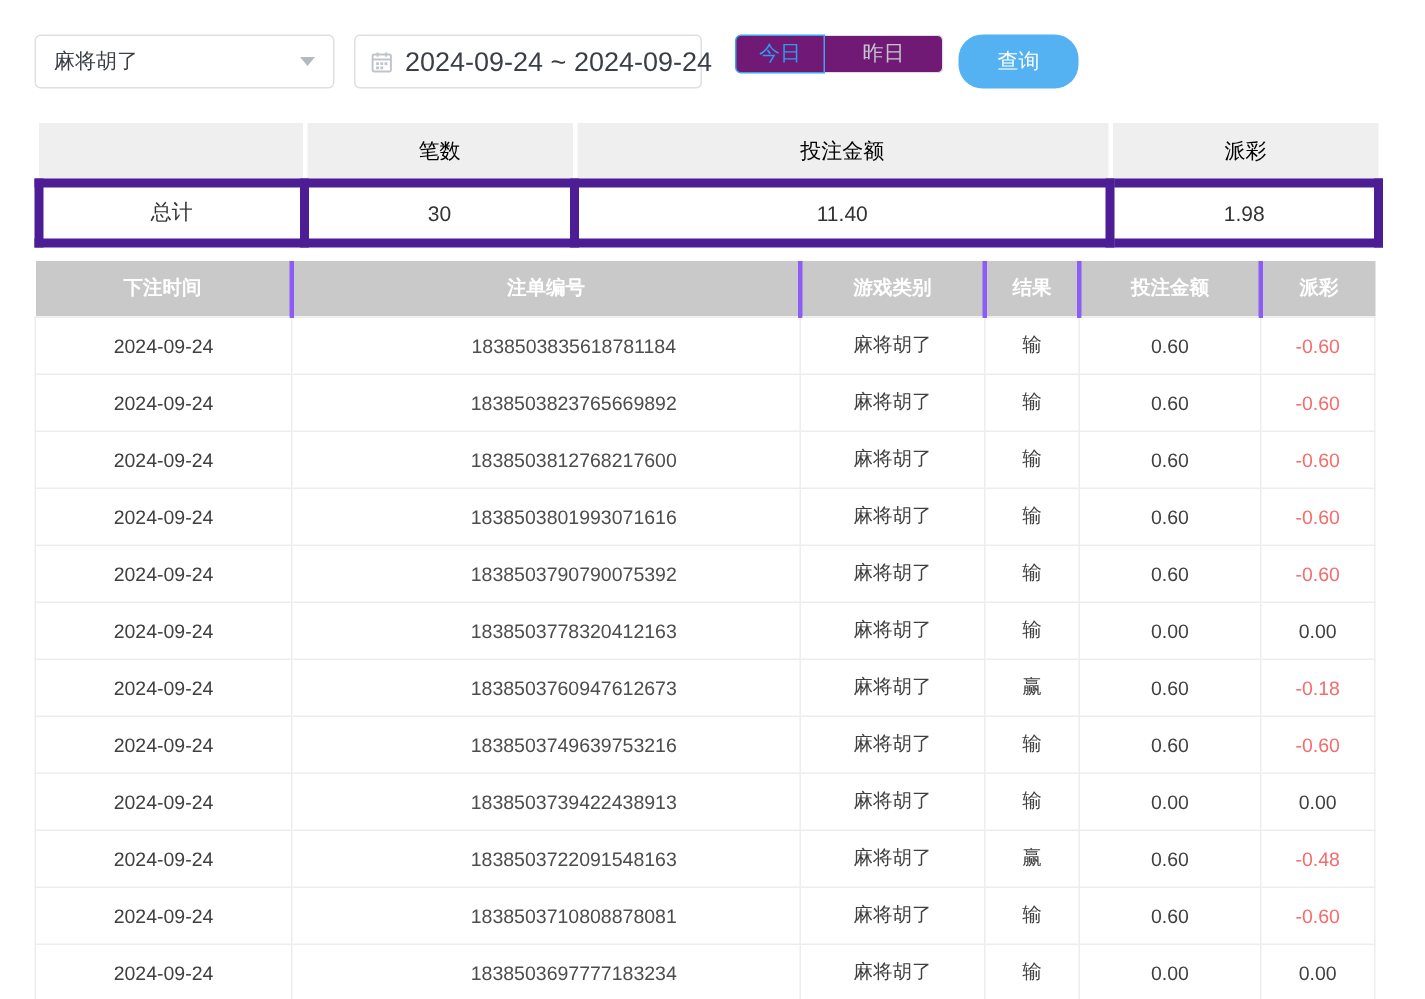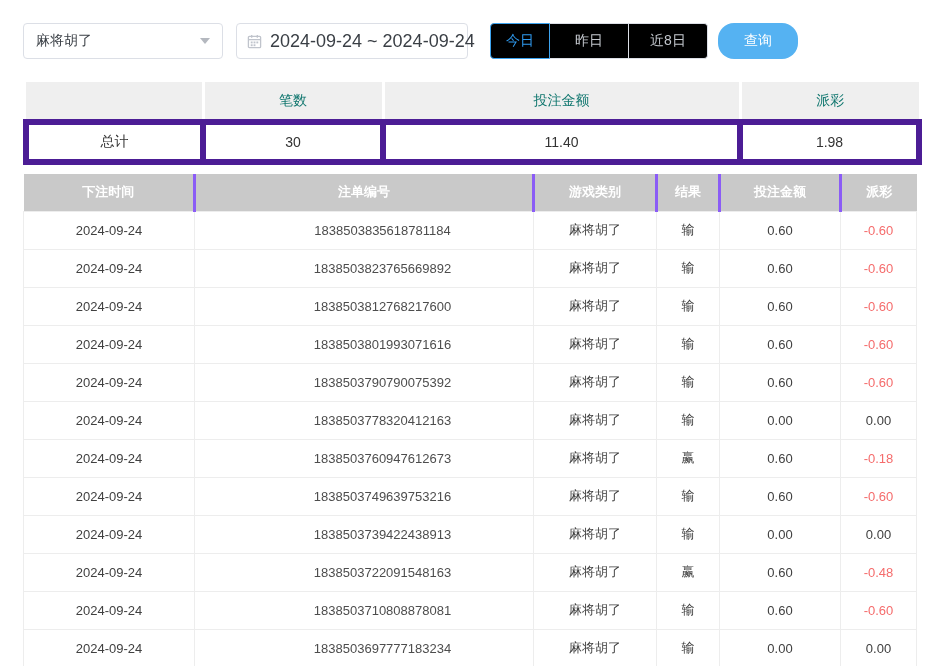--- a/index.html
+++ b/index.html
@@ -21,21 +21,21 @@
   .caret {
     width: 0; height: 0; border-left: 5px solid transparent; border-right: 5px solid transparent;
     border-top: 6px solid #b4b8bf; margin-left: 8px;
   }
   .datebox { width: 232px; margin-left: 13px; padding: 0 10px; }
   .datebox .cal { margin-right: 8px; flex: 0 0 auto; display: flex; }
   .datebox .dtext { white-space: nowrap; font-size: 18px; color: #3a3f45; }
 
   .segmented { display: flex; margin-left: 22px; height: 36px; }
   .seg {
-    height: 36px; background: #000000; border: 1px solid #dcdfe6; border-left-width: 0;
+    height: 26px; background: #701a75; border: 1px solid #dcdfe6; border-left-width: 0;
     font-size: 14px; color: #c3c7cd; display: flex; align-items: center; justify-content: center;
     cursor: pointer; font-family: inherit;
   }
   .seg:first-child { border-left-width: 1px; border-radius: 4px 0 0 4px; }
   .seg:last-child { border-radius: 0 4px 4px 0; }
   .seg.active { border: 1px solid #3da4f0; color: #2f9bf0; position: relative; z-index: 1; }
   .seg-today { width: 60px; }
   .seg-mid { width: 79px; }
   .seg-last { width: 79px; }
 
@@ -43,21 +43,21 @@
     width: 80px; height: 36px; margin-left: 10px; border: none; border-radius: 16px;
     background: #55b2f2; color: #fff; font-size: 14px; cursor: pointer; font-family: inherit;
     display: flex; align-items: center; justify-content: center;
   }
 
   
   table { border-collapse: collapse; table-layout: fixed; }
 
   .summary { position: absolute; top: 66px; left: 23px; width: 893px; }
   .summary th {
-    background: #efefef; height: 40px; font-size: 14px; font-weight: normal; color: #0f766e;
+    background: #efefef; height: 40px; font-size: 14px; font-weight: normal; color: #000000;
     border-left: 3px solid #fff; text-align: center;
   }
   .summary th:first-child { border-left: none; }
   .summary td {
     height: 40px; background: #fff; border: 6px solid #4c1d95; text-align: center;
     font-size: 14px; color: #333;
   }
 
   .main { position: absolute; top: 158px; left: 23px; width: 893px; }
   .main th {
@@ -96,21 +96,20 @@
           <rect x="4" y="11" width="2" height="2" fill="#c0c4cc"></rect>
           <rect x="7" y="11" width="2" height="2" fill="#c0c4cc"></rect>
         </svg>
       </span>
       <span class="dtext">2024-09-24 ~ 2024-09-24</span>
     </div>
 
     <div class="segmented">
       <button class="seg seg-today active">今日</button>
       <button class="seg seg-mid">昨日</button>
-      <button class="seg seg-last">近8日</button>
     </div>
 
     <button class="query-btn">查询</button>
   </div>
 
   <table class="summary">
     <colgroup>
         <col style="width:177px">
         <col style="width:180px">
         <col style="width:357px">

